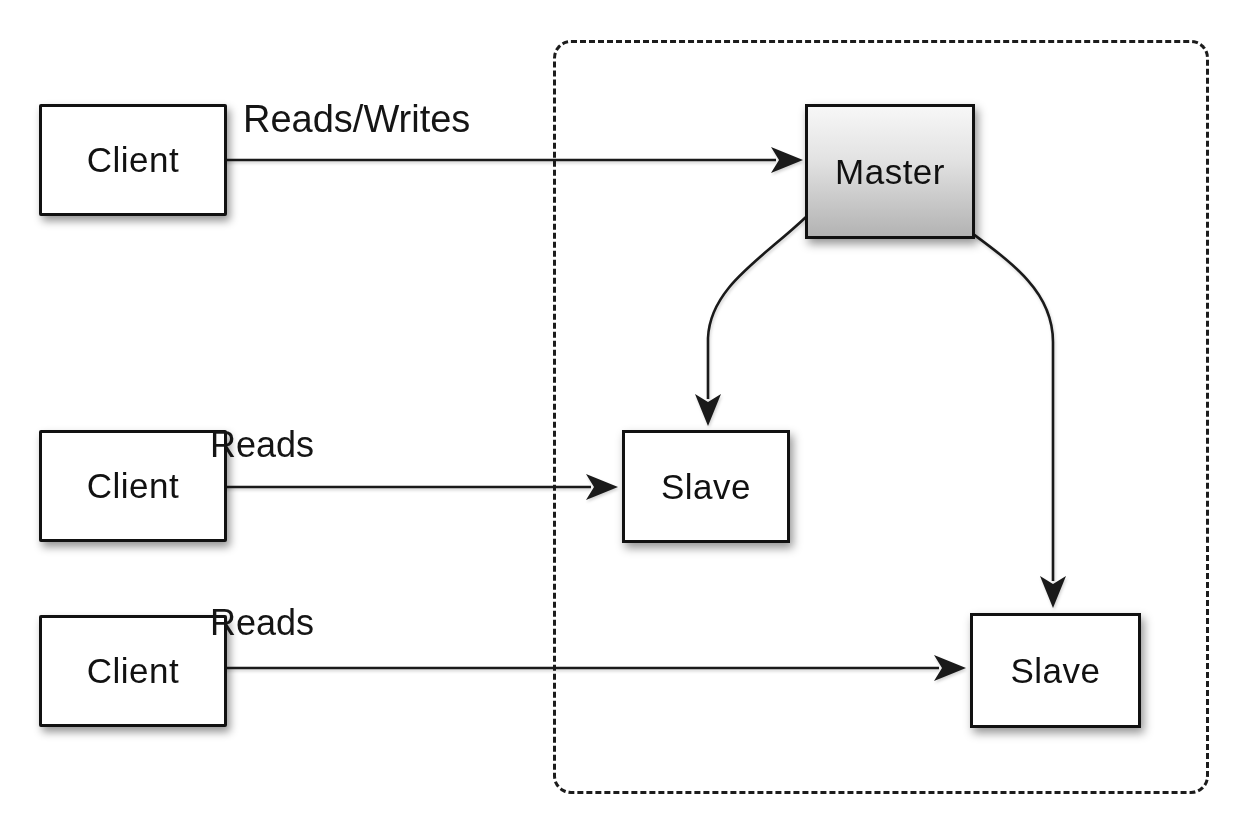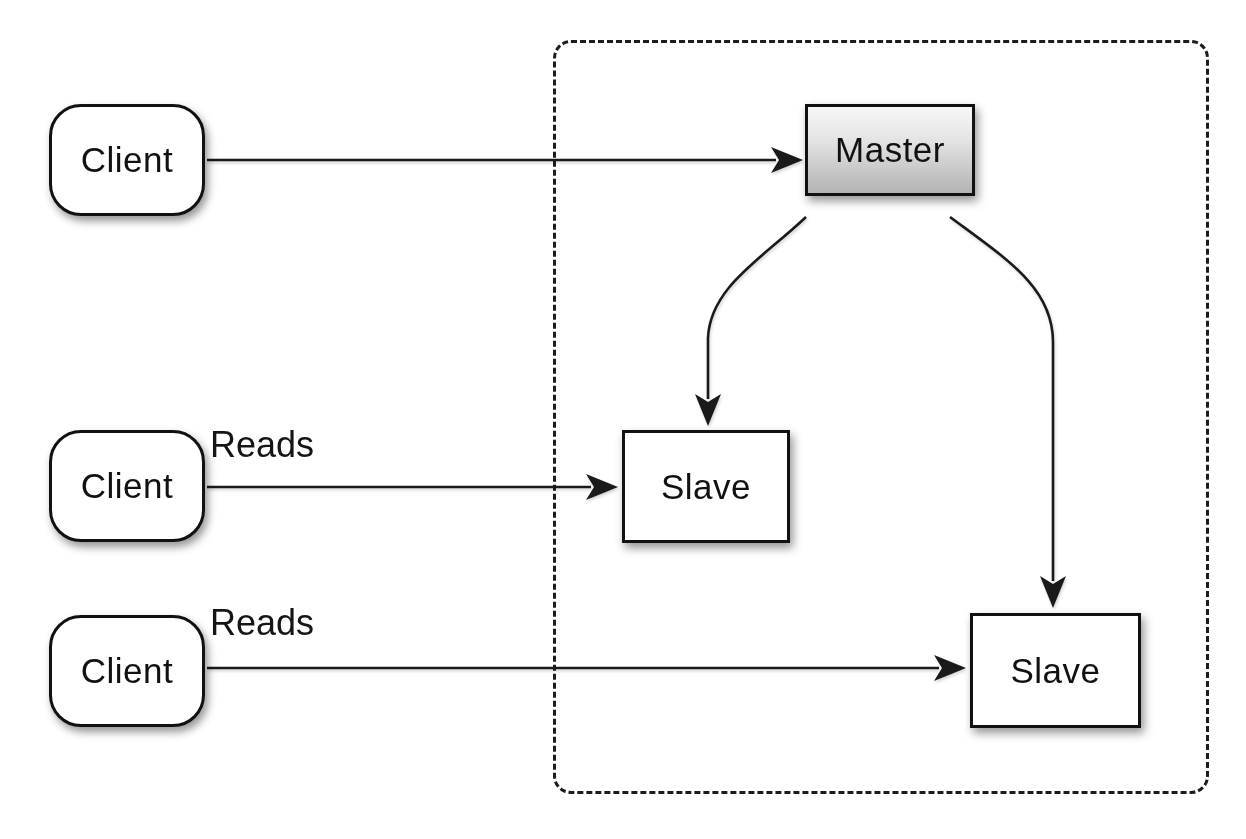--- a/index.html
+++ b/index.html
@@ -30,30 +30,30 @@
     align-items: center;
     justify-content: center;
     font-size: 35px;
     color: #111111;
     border: 3.5px solid #111111;
     background: #ffffff;
     box-shadow: 3px 5px 9px rgba(0,0,0,0.42);
     letter-spacing: 0.5px;
   }
   .client {
-    left: 49px;
-    width: 156px; height: 112px;
-    border-radius: 32px;
+    left: 39px;
+    width: 188px; height: 112px;
+    border-radius: 2px;
   }
   .client-1 { top: 104px; }
   .client-2 { top: 430px; }
   .client-3 { top: 615px; }
   .master {
     left: 805px; top: 104px;
-    width: 170px; height: 92px;
+    width: 170px; height: 135px;
     background: linear-gradient(to bottom, #f7f7f7 0%, #e3e3e3 40%, #b3b3b3 100%);
   }
   .slave-1 { left: 622px; top: 430px; width: 168px; height: 113px; }
   .slave-2 { left: 970px; top: 613px; width: 171px; height: 115px; }
   
   .edge-label {
     position: absolute;
     font-size: 38px;
     color: #151515;
     white-space: nowrap;
@@ -117,16 +117,17 @@
     <span>Master</span>
   </div>
 
   <div class="node slave-1">
     <span>Slave</span>
   </div>
   <div class="node slave-2">
     <span>Slave</span>
   </div>
 
+  <div class="edge-label lbl-reads-writes">Reads/Writes</div>
   <div class="edge-label lbl-reads-2">Reads</div>
   <div class="edge-label lbl-reads-3">Reads</div>
 
 </div>
 
 </body></html>

